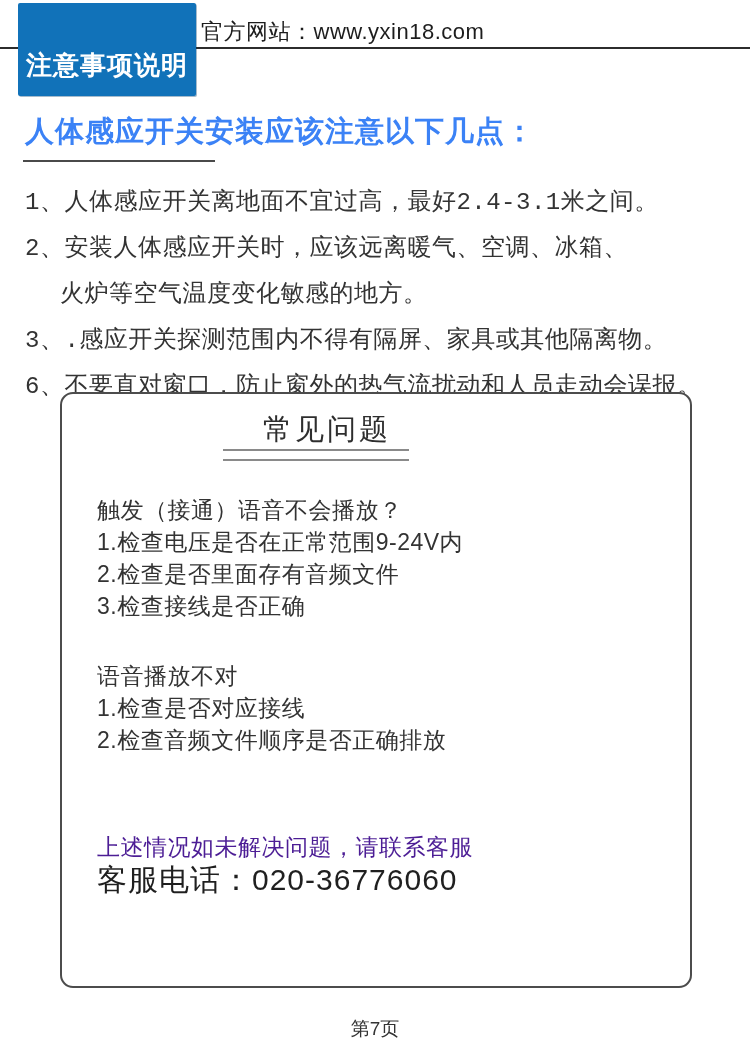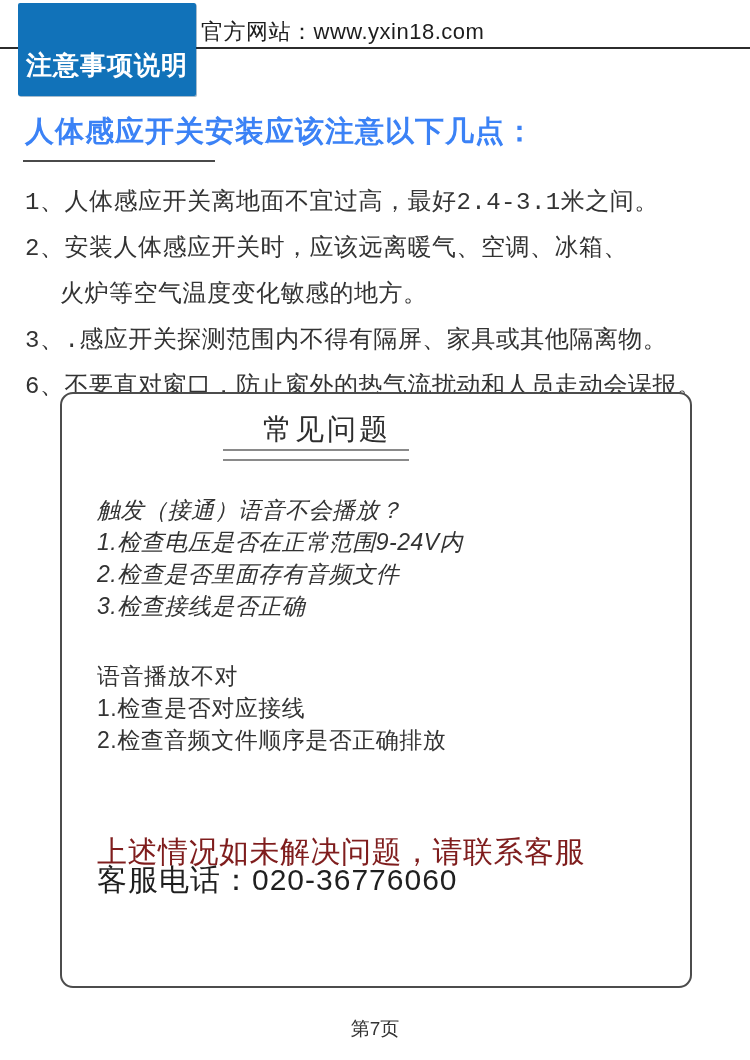--- a/index.html
+++ b/index.html
@@ -54,24 +54,24 @@
   .faq-title {
     position:absolute; left:201px; top:16px; font-size:29px; color:#2e2e2e;
     letter-spacing:3px; white-space:nowrap;
   }
   .faq-double-rule {
     position:absolute; left:161px; top:55px; width:186px; height:8px;
     border-top:2px solid #8a8a8a; border-bottom:2px solid #8a8a8a;
   }
   .qa-block { position:absolute; left:35px; font-size:23px; color:#333333; }
   .qa-block .qa-line { line-height:32px; white-space:nowrap; letter-spacing:0.5px; }
-  .qa1 { top:100px;font-style:italic; }
+  .qa1 { top:100px; }
   .qa2 { top:266px; }
   .contact-note {
-    position:absolute; left:35px; top:438px; font-size:30px; color:#7f1d1d;
+    position:absolute; left:35px; top:438px; font-size:23px; color:#4c1d95;
     letter-spacing:0.5px; white-space:nowrap;
   }
   .contact-phone {
     position:absolute; left:35px; top:466px; font-size:30px; color:#1f1f1f;
     letter-spacing:1px; white-space:nowrap;
   }
   
   .page-num {
     position:absolute; left:0; top:1016px; width:750px; text-align:center;
     font-size:19px; color:#333333;

